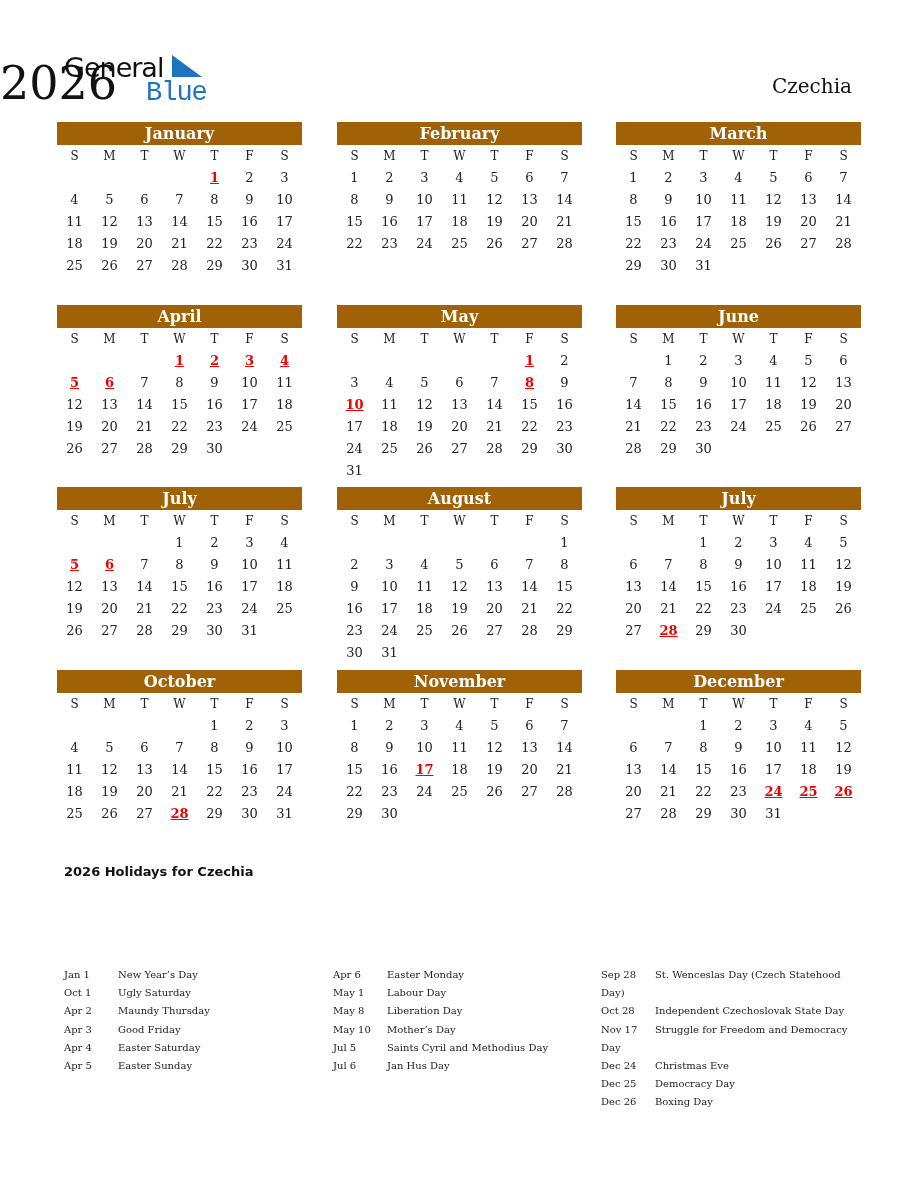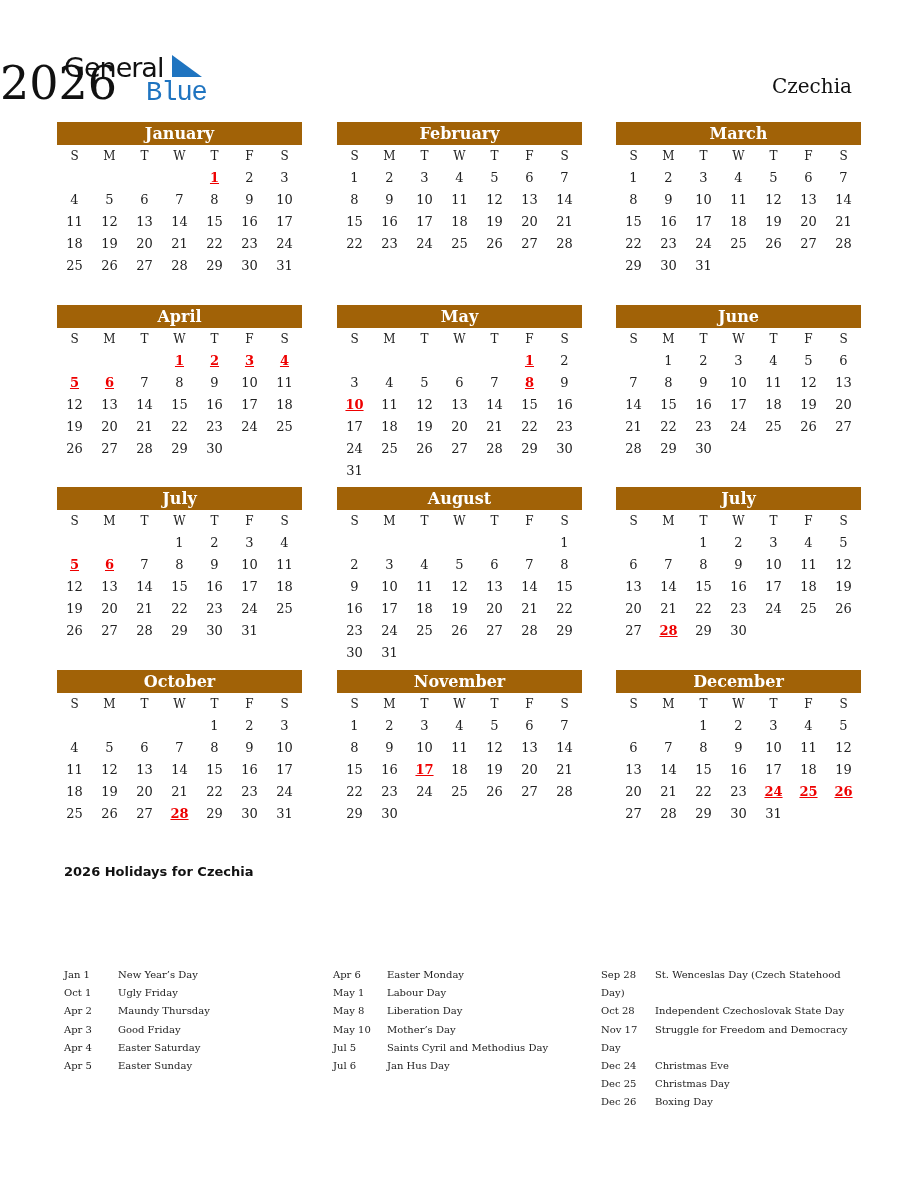--- a/index.html
+++ b/index.html
@@ -577,21 +577,21 @@
     </div>
   <div class="hols-title">2026 Holidays for Czechia</div>
   <div id="hols">
       <div class="hcol" style="left: 64px;">
         <div class="hrow">
           <span class="hd">Jan 1</span>
           <span>New Year’s Day</span>
         </div>
         <div class="hrow">
           <span class="hd">Oct 1</span>
-          <span>Ugly Friday</span>
+          <span>Ugly Saturday</span>
         </div>
         <div class="hrow">
           <span class="hd">Apr 2</span>
           <span>Maundy Thursday</span>
         </div>
         <div class="hrow">
           <span class="hd">Apr 3</span>
           <span>Good Friday</span>
         </div>
         <div class="hrow">
@@ -627,17 +627,17 @@
         <div class="hrow">
           <span class="hd">Jul 6</span>
           <span>Jan Hus Day</span>
         </div>
       </div>
       <div class="hcol hcol3" style="left: 601px;">
         <div class="hrow"><span class="hd">Sep 28</span><span>St. Wenceslas Day (Czech Statehood Day)</span></div>
         <div class="hrow"><span class="hd">Oct 28</span><span>Independent Czechoslovak State Day</span></div>
         <div class="hrow"><span class="hd">Nov 17</span><span>Struggle for Freedom and Democracy Day</span></div>
         <div class="hrow"><span class="hd">Dec 24</span><span>Christmas Eve</span></div>
-        <div class="hrow"><span class="hd">Dec 25</span><span>Christmas Day</span></div>
+        <div class="hrow"><span class="hd">Dec 25</span><span>Democracy Day</span></div>
         <div class="hrow"><span class="hd">Dec 26</span><span>Boxing Day</span></div>
       </div>
     </div>
 </div>
 
 </body></html>

